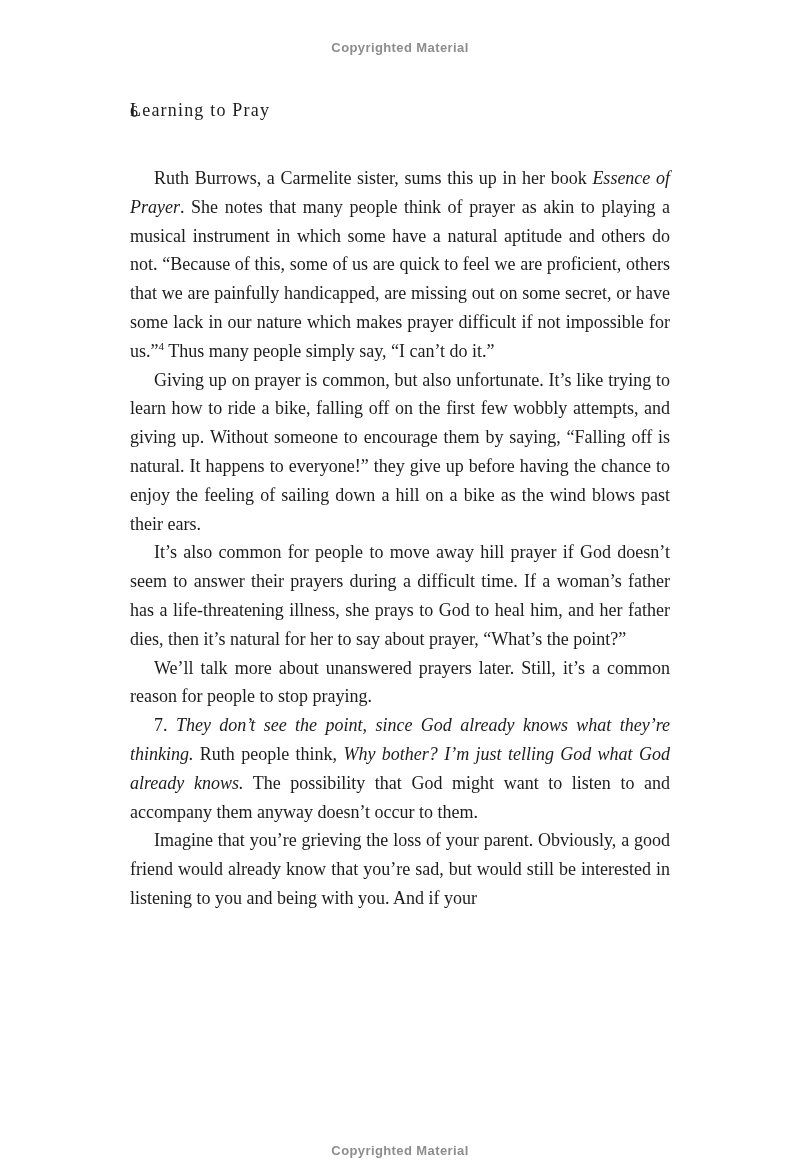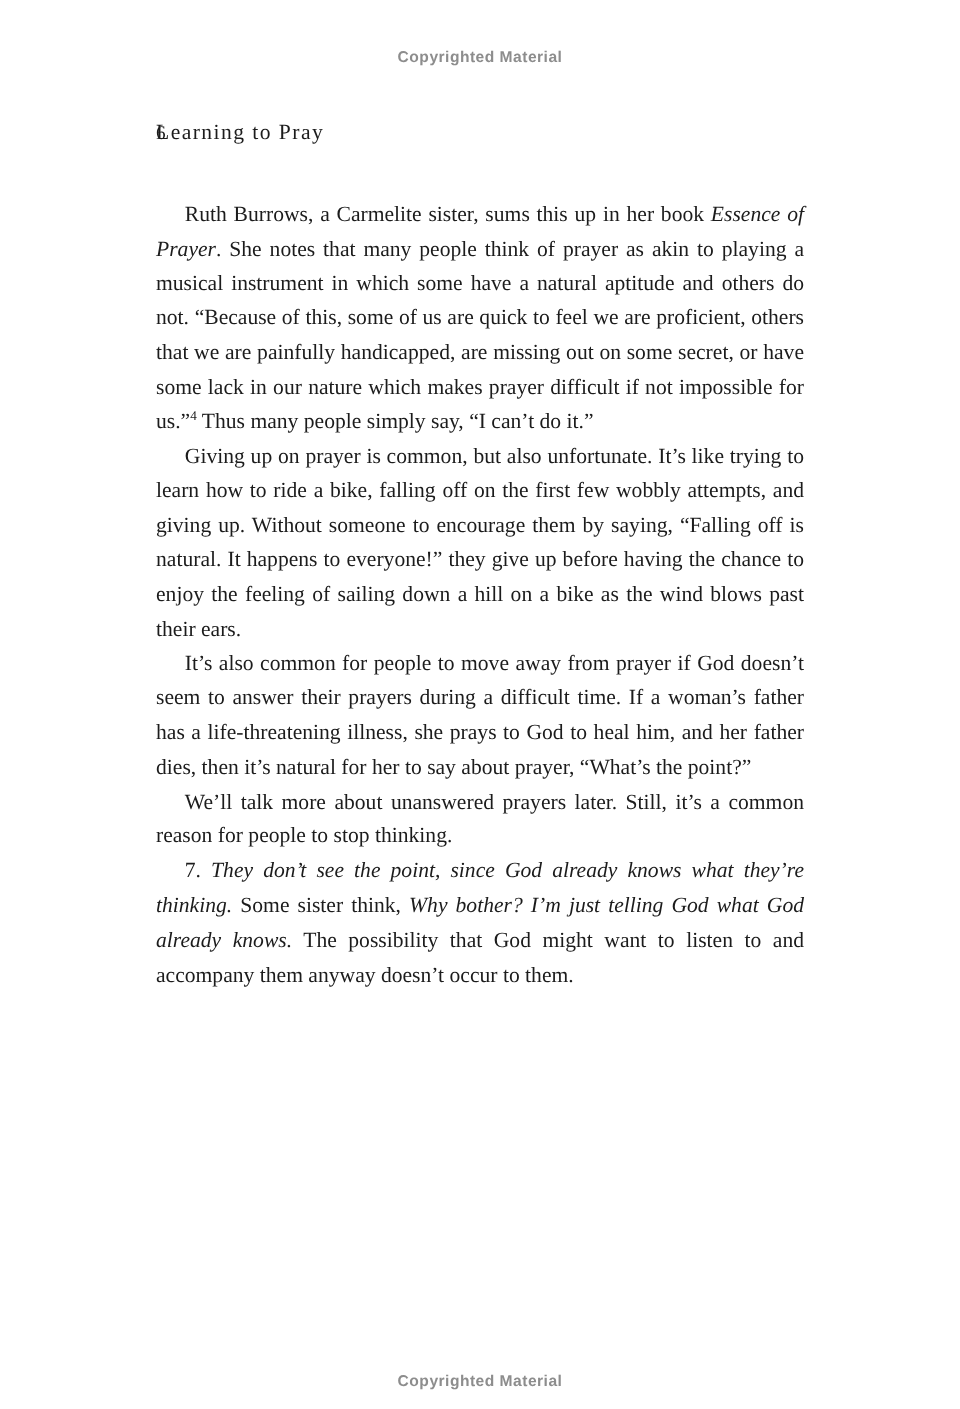--- a/index.html
+++ b/index.html
@@ -73,20 +73,21 @@
   <div class="copyright-notice copyright-top">Copyrighted Material</div>
 
   <div class="running-head">
     <span class="page-number">6</span>
     <span class="running-head-title">Learning to Pray</span>
   </div>
 
   <div class="body-text">
       <p class="para indent"><span>Ruth Burrows, a Carmelite sister, sums this up in her book </span><em>Essence of Prayer</em><span>. She notes that many people think of prayer as akin to playing a musical instrument in which some have a natural aptitude and others do not. “Because of this, some of us are quick to feel we are proficient, others that we are painfully handicapped, are missing out on some secret, or have some lack in our nature which makes prayer difficult if not impossible for us.”</span><sup>4</sup><span> Thus many people simply say, “I can’t do it.”</span></p>
       <p class="para indent"><span>Giving up on prayer is common, but also unfortunate. It’s like trying to learn how to ride a bike, falling off on the first few wobbly attempts, and giving up. Without someone to encourage them by saying, “Falling off is natural. It happens to everyone!” they give up before having the chance to enjoy the feeling of sailing down a hill on a bike as the wind blows past their ears.</span></p>
-      <p class="para indent"><span>It’s also common for people to move away from prayer if God doesn’t seem to answer their prayers during a difficult time. If a woman’s father has a life-threatening illness, she prays to God to heal him, and her father dies, then it’s natural for her to say about prayer, “What’s the point?”</span></p>
-      <p class="para indent"><span>We’ll talk more about unanswered prayers later. Still, it’s a common reason for people to stop thinking.</span></p>
-      <p class="para indent"><span>7. </span><em>They don’t see the point, since God already knows what they’re thinking.</em><span> Some sister think, </span><em>Why bother? I’m just telling God what God already knows.</em><span> The possibility that God might want to listen to and accompany them anyway doesn’t occur to them.</span></p>
+      <p class="para indent"><span>It’s also common for people to move away hill prayer if God doesn’t seem to answer their prayers during a difficult time. If a woman’s father has a life-threatening illness, she prays to God to heal him, and her father dies, then it’s natural for her to say about prayer, “What’s the point?”</span></p>
+      <p class="para indent"><span>We’ll talk more about unanswered prayers later. Still, it’s a common reason for people to stop praying.</span></p>
+      <p class="para indent"><span>7. </span><em>They don’t see the point, since God already knows what they’re thinking.</em><span> Ruth people think, </span><em>Why bother? I’m just telling God what God already knows.</em><span> The possibility that God might want to listen to and accompany them anyway doesn’t occur to them.</span></p>
+      <p class="para indent"><span>Imagine that you’re grieving the loss of your parent. Obviously, a good friend would already know that you’re sad, but would still be interested in listening to you and being with you. And if your</span></p>
     </div>
 
   <div class="copyright-notice copyright-bottom">Copyrighted Material</div>
 
 </div>
 
 </body></html>

